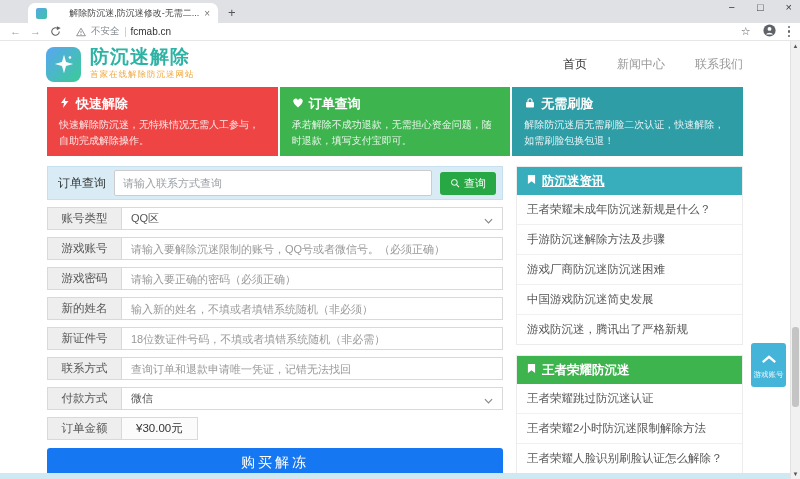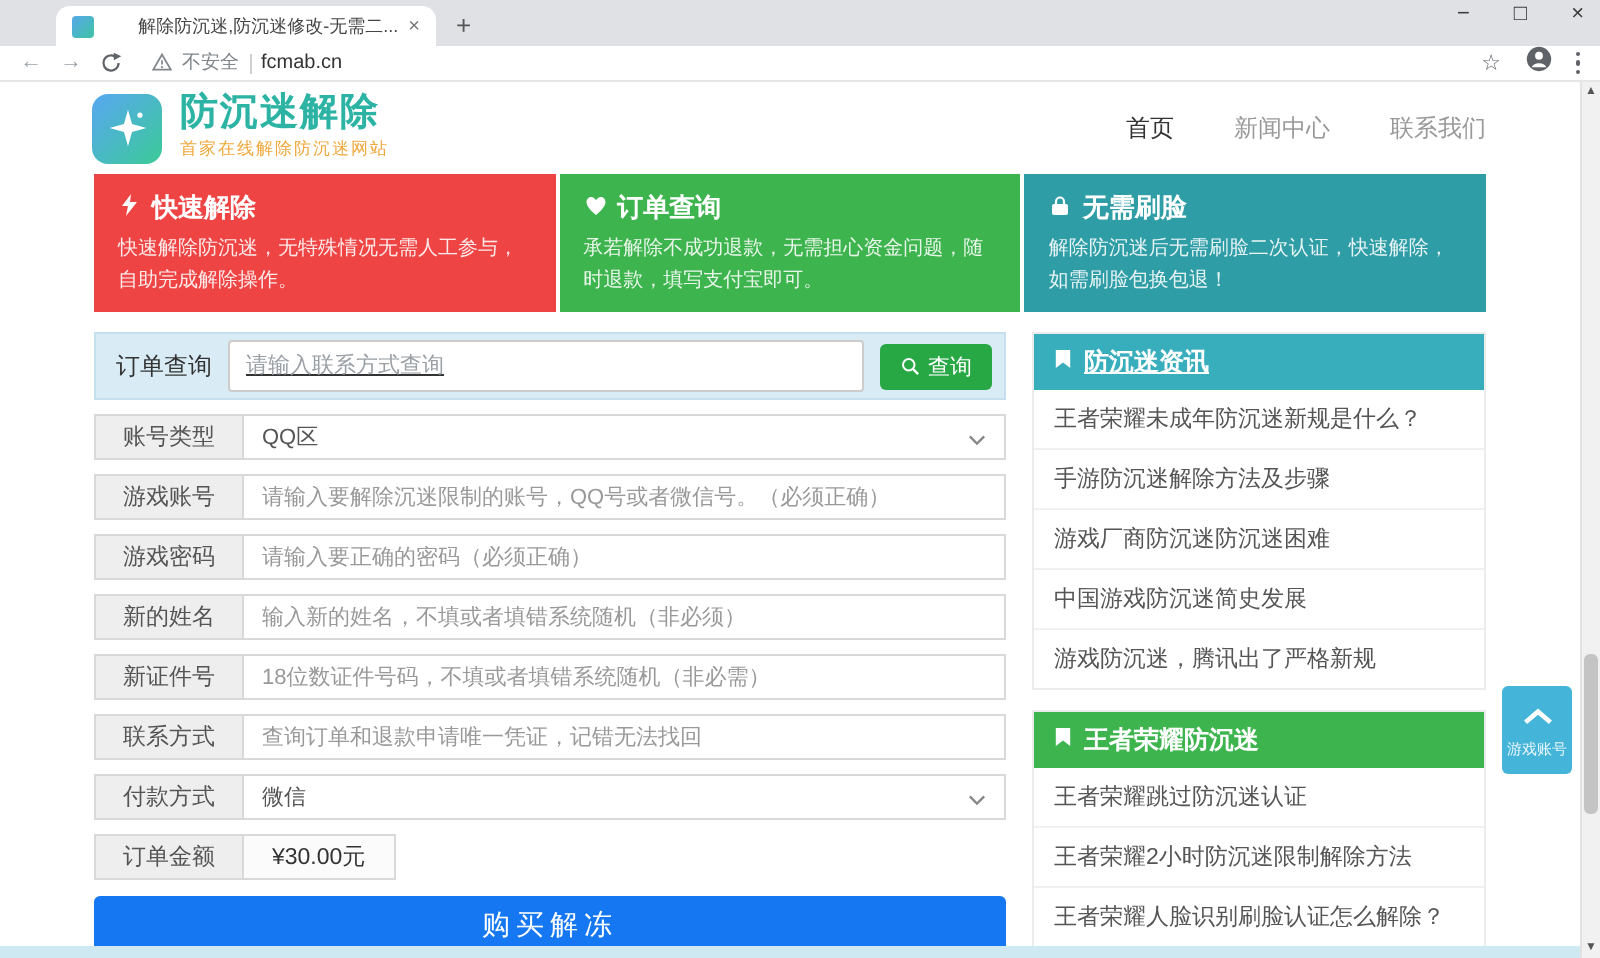--- a/index.html
+++ b/index.html
@@ -51,21 +51,21 @@
   .feat-head { display:flex; align-items:center; gap:5px; font-size:13px; font-weight:bold; }
   .feat-desc { font-size:10px; line-height:1.55; margin-top:4px; color:rgba(255,255,255,.88); }
 
   .main { display:flex; gap:13px; margin:10px 57px 0 47px; }
   .col-left { flex:1; min-width:0; }
   .col-right { width:227px; flex:none; }
 
   .query-panel { background:#d9ecf6; border:1px solid #c6e0ef; padding:5px 6px; display:flex; align-items:center; gap:8px; height:34px; }
   .query-label { font-size:12px; color:#333; padding-left:4px; white-space:nowrap; }
   .query-input { flex:1; height:23px; border:1px solid #ccc; border-radius:2px; padding:12px 8px; font-size:11px;
-                 font-family:inherit; color:#333;text-decoration:underline; }
+                 font-family:inherit; color:#333; }
   .query-input::placeholder { color:#9aa0a6; }
   .query-btn { height:23px; background:#28a745; color:#fff; border:none; border-radius:3px; font-size:11px;
                padding:0 10px; display:flex; align-items:center; gap:4px; cursor:pointer; font-family:inherit; }
 
   .frow { display:flex; height:23px; margin-top:7px; }
   .frow-label { width:74px; flex:none; background:#eeeeee; border:1px solid #d9d9d9; border-right:none;
                 display:flex; align-items:center; justify-content:center; font-size:11.5px; color:#555; }
   .frow-field { flex:1; border:1px solid #d9d9d9; background:#fff; display:flex; align-items:center; padding:0 9px; }
   .frow-field input { border:none; outline:none; width:100%; font-size:11px; font-family:inherit; color:#333; background:transparent; }
   .frow-field input::placeholder { color:#999; }

